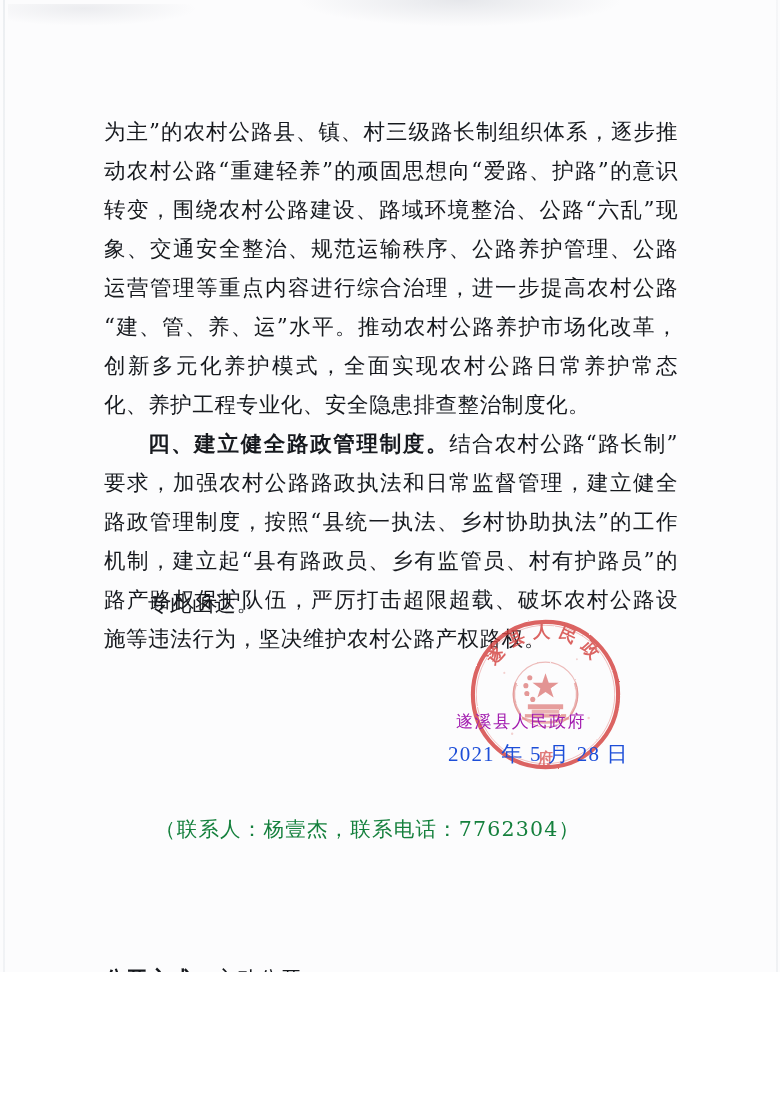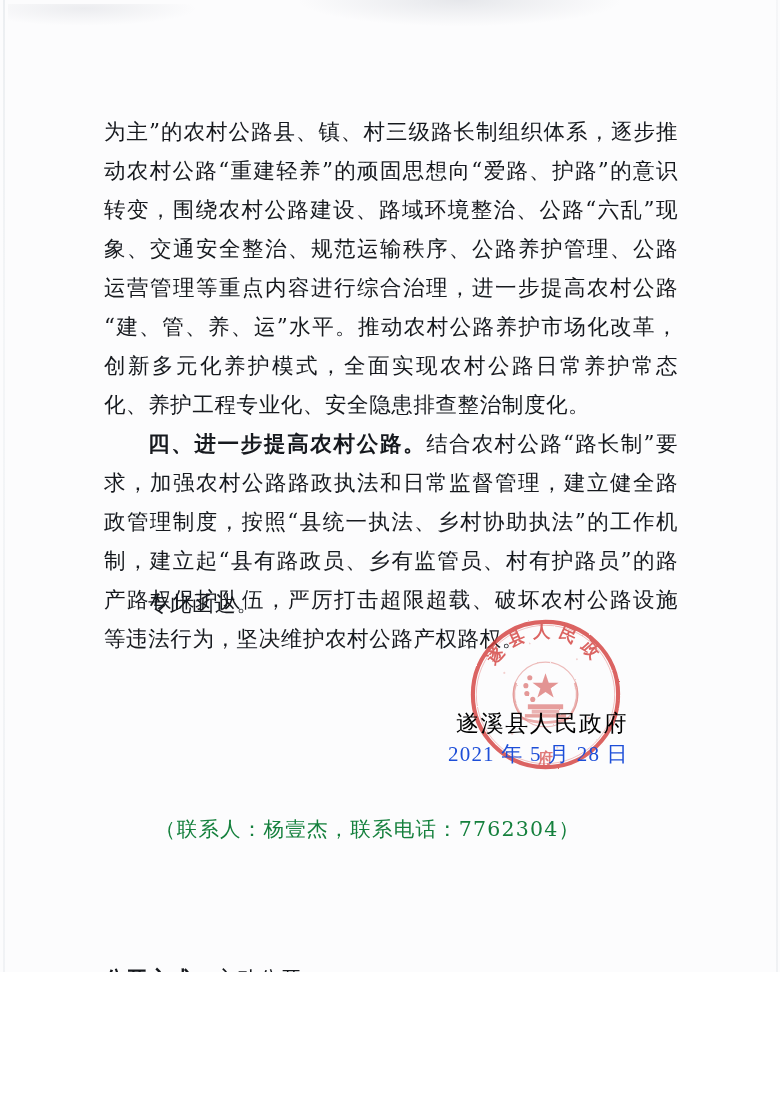--- a/index.html
+++ b/index.html
@@ -92,25 +92,26 @@
   
   .signature-block {
     position: absolute;
     left: 448px;
     top: 708px;
     width: 230px;
     text-align: left;
     z-index: 3;
   }
   .sign-org {
-    font-size: 23px;
+    font-size: 17px;
     letter-spacing: 1.6px;
     line-height: 30px;
-    color: #000000;
+    color: #a21caf;
     padding-left: 8px;
+    font-family: Liberation Mono, monospace;
   }
   .sign-date {
     font-size: 21px;
     letter-spacing: 1.2px;
     line-height: 32px;
     color: #1d4ed8;
     white-space: pre;
     font-family: Liberation Serif, serif;
   }
 
@@ -163,21 +164,21 @@
 <div class="page">
 
   <div class="scan-edge-left"></div>
   <div class="scan-edge-right"></div>
   <div class="scan-smudge-top"></div>
   <div class="scan-smudge-left"></div>
 
   <div class="body-text">
     <p class="para">为主”的农村公路县、镇、村三级路长制组织体系，逐步推动农村公路“重建轻养”的顽固思想向“爱路、护路”的意识转变，围绕农村公路建设、路域环境整治、公路“六乱”现象、交通安全整治、规范运输秩序、公路养护管理、公路运营管理等重点内容进行综合治理，进一步提高农村公路“建、管、养、运”水平。推动农村公路养护市场化改革，创新多元化养护模式，全面实现农村公路日常养护常态化、养护工程专业化、安全隐患排查整治制度化。</p>
 
-    <p class="para indent"><span class="strong-head">四、进一步提高农村公路。</span><span>结合农村公路“路长制”要求，加强农村公路路政执法和日常监督管理，建立健全路政管理制度，按照“县统一执法、乡村协助执法”的工作机制，建立起“县有路政员、乡有监管员、村有护路员”的路产路权保护队伍，严厉打击超限超载、破坏农村公路设施等违法行为，坚决维护农村公路产权路权。</span></p>
+    <p class="para indent"><span class="strong-head">四、建立健全路政管理制度。</span><span>结合农村公路“路长制”要求，加强农村公路路政执法和日常监督管理，建立健全路政管理制度，按照“县统一执法、乡村协助执法”的工作机制，建立起“县有路政员、乡有监管员、村有护路员”的路产路权保护队伍，严厉打击超限超载、破坏农村公路设施等违法行为，坚决维护农村公路产权路权。</span></p>
   </div>
 
   <div class="closing">专此函达。</div>
 
   <div class="seal">
     <svg viewBox="0 0 160 160" xmlns="http://www.w3.org/2000/svg">
       <defs>
         <path id="sealArc" d="M 80,80 m -59,0 a 59,59 0 1 1 118,0" fill="none"></path>
         <filter id="rough" x="-20%" y="-20%" width="140%" height="140%">
           <feTurbulence type="fractalNoise" baseFrequency="0.85" numOctaves="3" seed="7" result="n"></feTurbulence>

